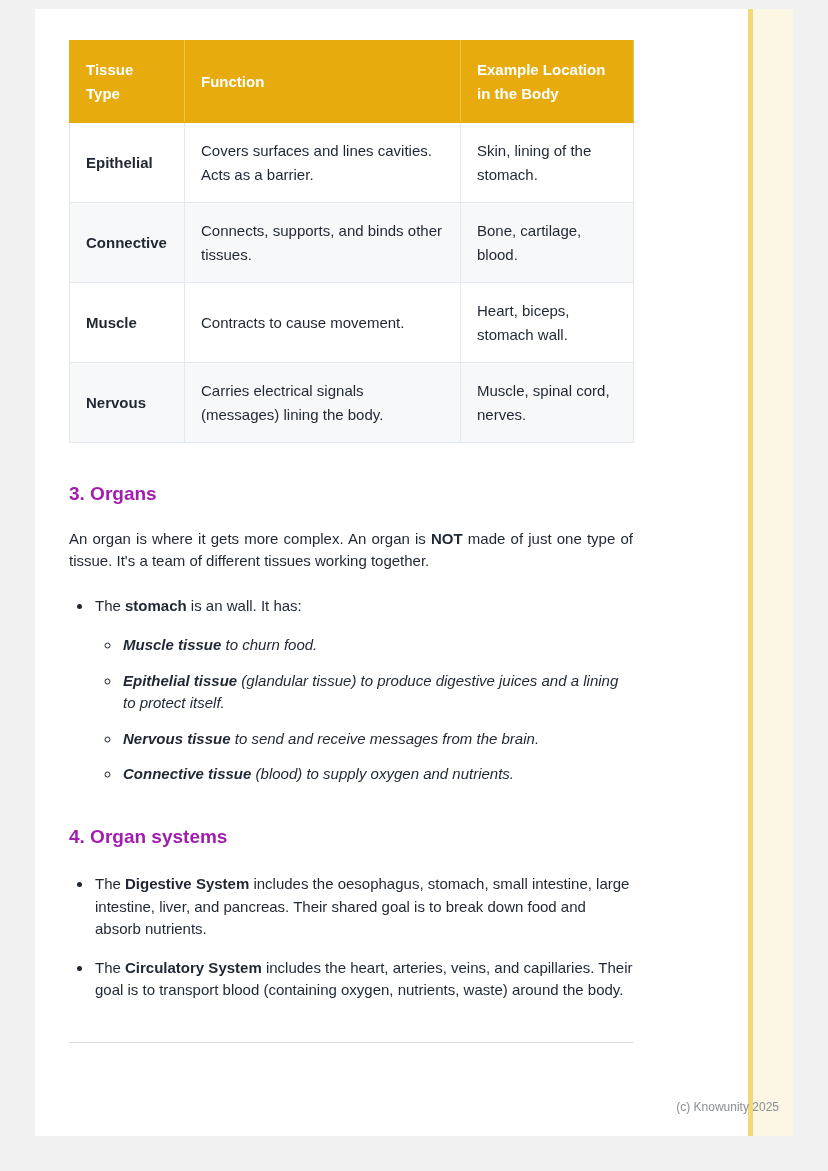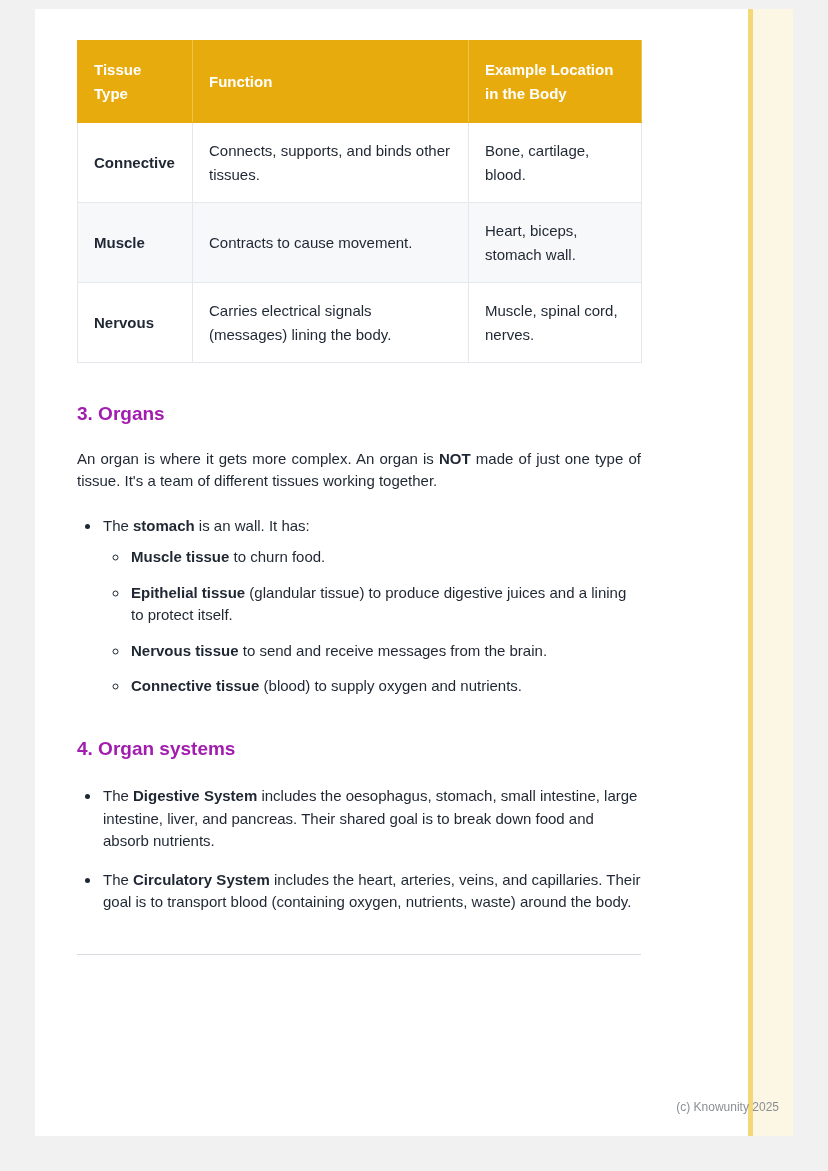--- a/index.html
+++ b/index.html
@@ -8,21 +8,20 @@
     background: #f1f1f2;
     font-family: "Liberation Sans", sans-serif;
     position: relative;
     overflow: hidden;
   }
   .page {
     position: absolute;
     left: 35px; top: 9px;
     width: 758px; height: 1127px;
     background: #ffffff;
-    padding-left: 8px;
   }
   .accent-strip {
     position: absolute;
     left: 718px; top: 0; bottom: 0;
     width: 40px;
     background: #fcf7e4;
   }
   .accent-line {
     position: absolute;
     left: 713px; top: 0; bottom: 0;
@@ -74,21 +73,22 @@
   }
   ul.main-list {
     list-style: disc;
     padding-left: 24px;
     margin: 22px 0 0 0;
   }
   ul.main-list > li { margin-bottom: 16px; padding-left: 2px; }
   ul.sub-list {
     list-style: circle;
     padding-left: 26px;
-    margin-top: 9px;
+    margin-top: 17px;
+    font-style: italic;
   }
   ul.sub-list > li { margin-bottom: 13px; padding-left: 2px; }
   ul.sub-list > li:last-child { margin-bottom: 0; }
   hr.divider {
     border: 0;
     border-top: 1px solid #d8dce1;
     width: 564px;
     margin: 40px 0 0 34px;
   }
   .footer-credit {
@@ -116,20 +116,25 @@
         <col style="width:173px">
       </colgroup>
       <thead>
         <tr>
           <th>Tissue Type</th>
           <th>Function</th>
           <th>Example Location in the Body</th>
         </tr>
       </thead>
       <tbody>
+        <tr>
+          <td class="tissue-name">Epithelial</td>
+          <td>Covers surfaces and lines cavities. Acts as a barrier.</td>
+          <td>Skin, lining of the stomach.</td>
+        </tr>
         <tr>
           <td class="tissue-name">Connective</td>
           <td>Connects, supports, and binds other tissues.</td>
           <td>Bone, cartilage, blood.</td>
         </tr>
         <tr>
           <td class="tissue-name">Muscle</td>
           <td>Contracts to cause movement.</td>
           <td>Heart, biceps, stomach wall.</td>
         </tr>

